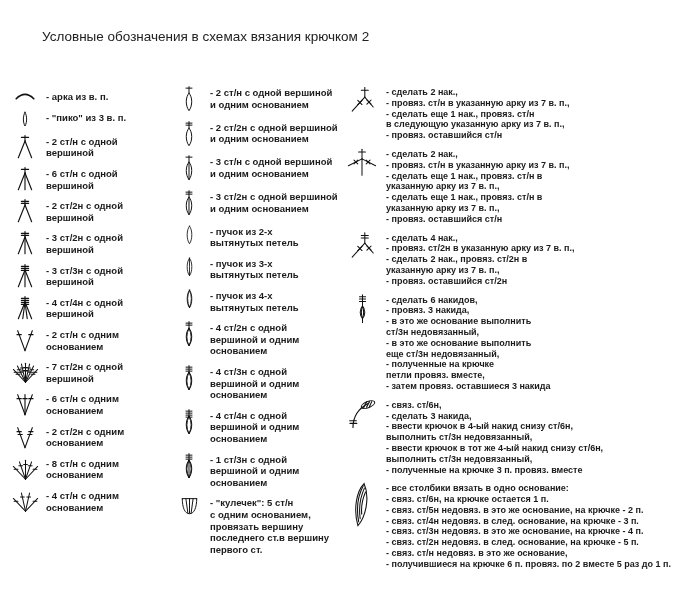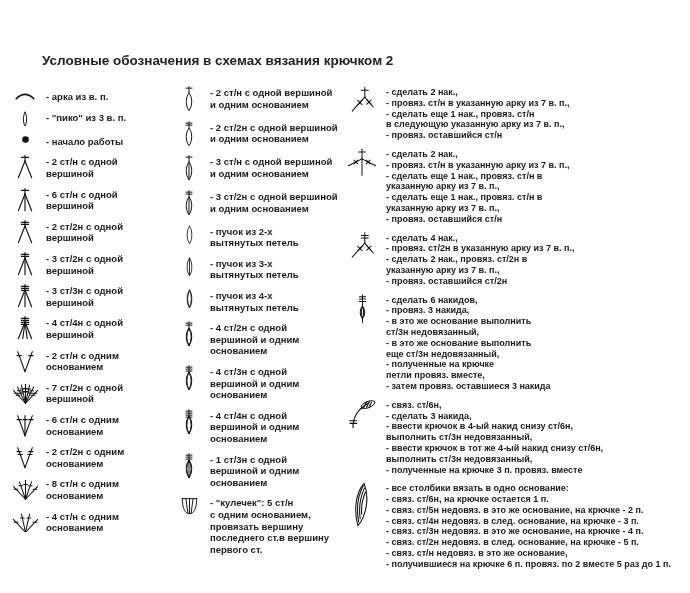--- a/index.html
+++ b/index.html
@@ -1,21 +1,21 @@
 <!DOCTYPE html>
 <html><head>
 <meta charset="utf-8">
 <style>
   html,body{margin:0;padding:0;}
   body{
     width:690px;height:593px;background:#ffffff;overflow:hidden;position:relative;
     font-family:"Liberation Sans", sans-serif;color:#1b1b1b;
   }
   .page-title{
-    position:absolute;left:42px;top:44px;font-size:13.5px;font-weight:bold;color:#222;
+    position:absolute;left:42px;top:20px;font-size:13.5px;font-weight:normal;color:#222;
   }
   .legend-col{position:absolute;}
   .col-1{left:10px;top:90px;width:162px;}
   .col-2{left:174px;top:86px;width:172px;}
   .col-3{left:344px;top:86px;width:338px;}
   .row{display:flex;gap:6px;margin-bottom:8px;align-items:flex-start;font-weight:bold;}
   .col-3 .row{margin-bottom:7px;}
   .sym{flex:0 0 30px;display:flex;justify-content:center;align-items:flex-start;}
   .col-3 .sym{flex-basis:36px;}
   .lbl{
@@ -45,28 +45,20 @@
         <svg viewBox="0 0 16 26" width="10">
           <g fill="none" stroke="#111" stroke-width="1.6" stroke-linecap="round">
             <path d="M8 2 C4.5 8 4.5 18 8 24 C11.5 18 11.5 8 8 2 Z"></path>
           </g>
         </svg>
       </span>
       <span class="lbl">- "пико" из 3 в. п.</span>
     </div>
     <div class="row">
       <span class="sym">
-        <svg viewBox="0 0 12 12" width="9">
-          <circle cx="6" cy="6" r="4.4" fill="#111"></circle>
-        </svg>
-      </span>
-      <span class="lbl">- начало работы</span>
-    </div>
-    <div class="row">
-      <span class="sym">
         <svg viewBox="0 0 30 36" width="20">
           <g fill="none" stroke="#111" stroke-width="1.7" stroke-linecap="round">
             <line x1="15" y1="1" x2="15" y2="9"></line>
             <line x1="9.5" y1="3.5" x2="20.5" y2="3.5"></line>
             <line x1="15" y1="9" x2="5" y2="34"></line>
             <line x1="15" y1="9" x2="25" y2="34"></line>
           </g>
         </svg>
       </span>
       <span class="lbl">- 2 ст/н с одной

